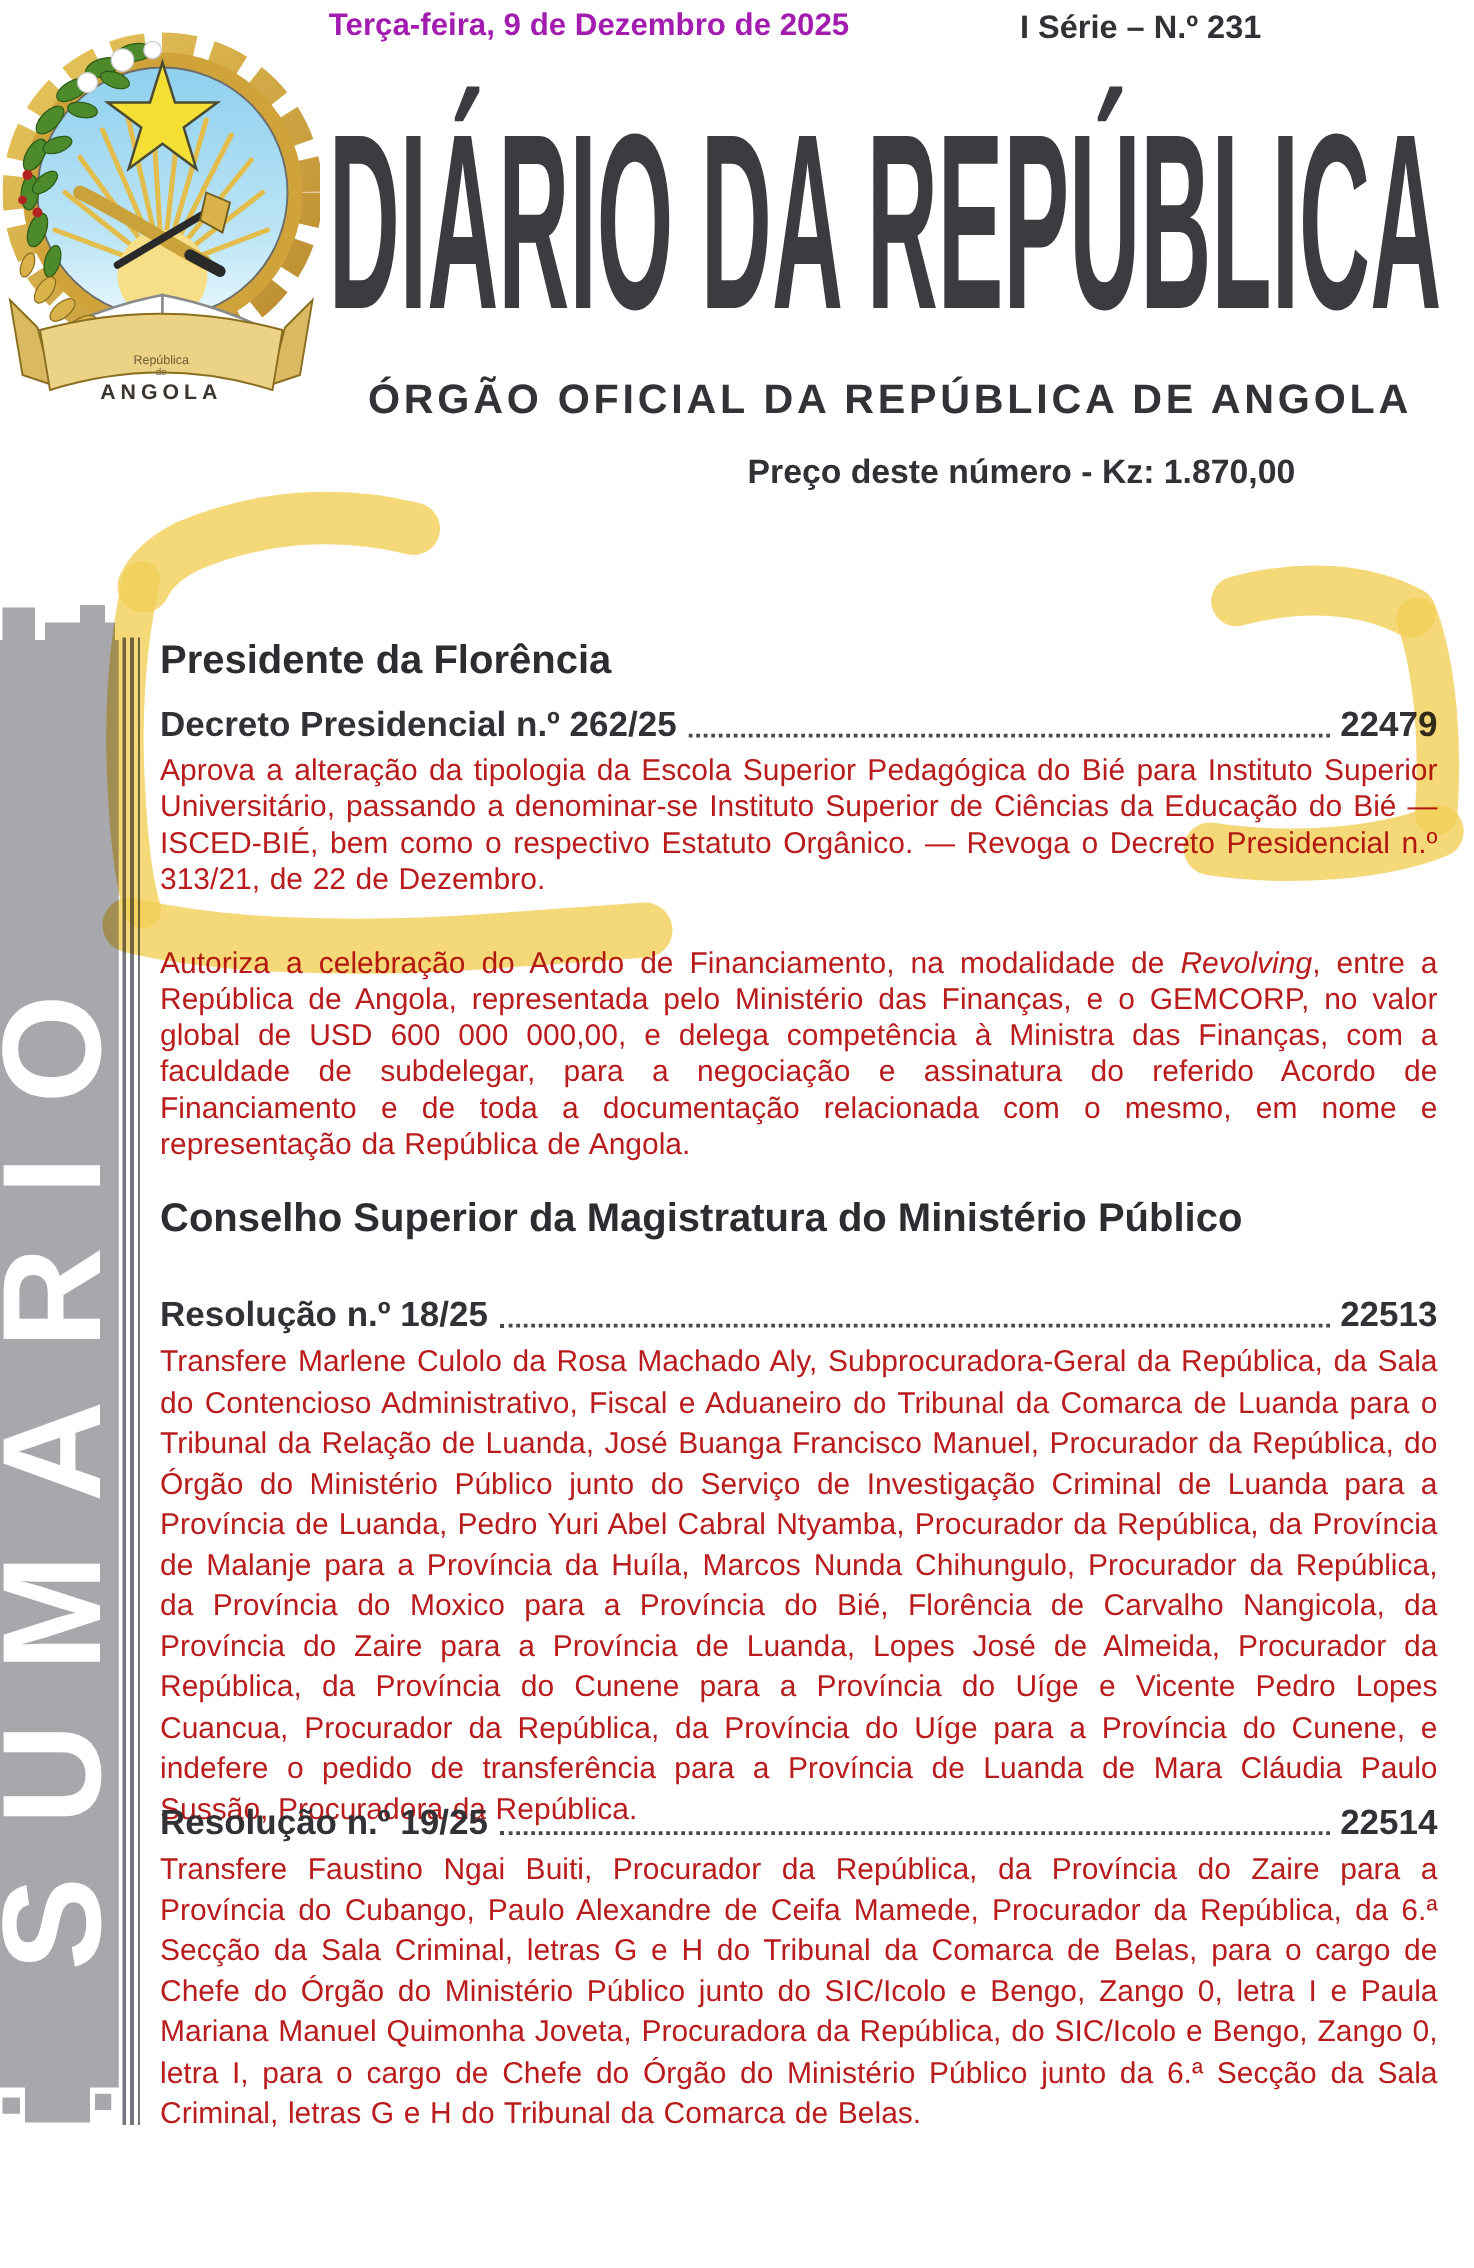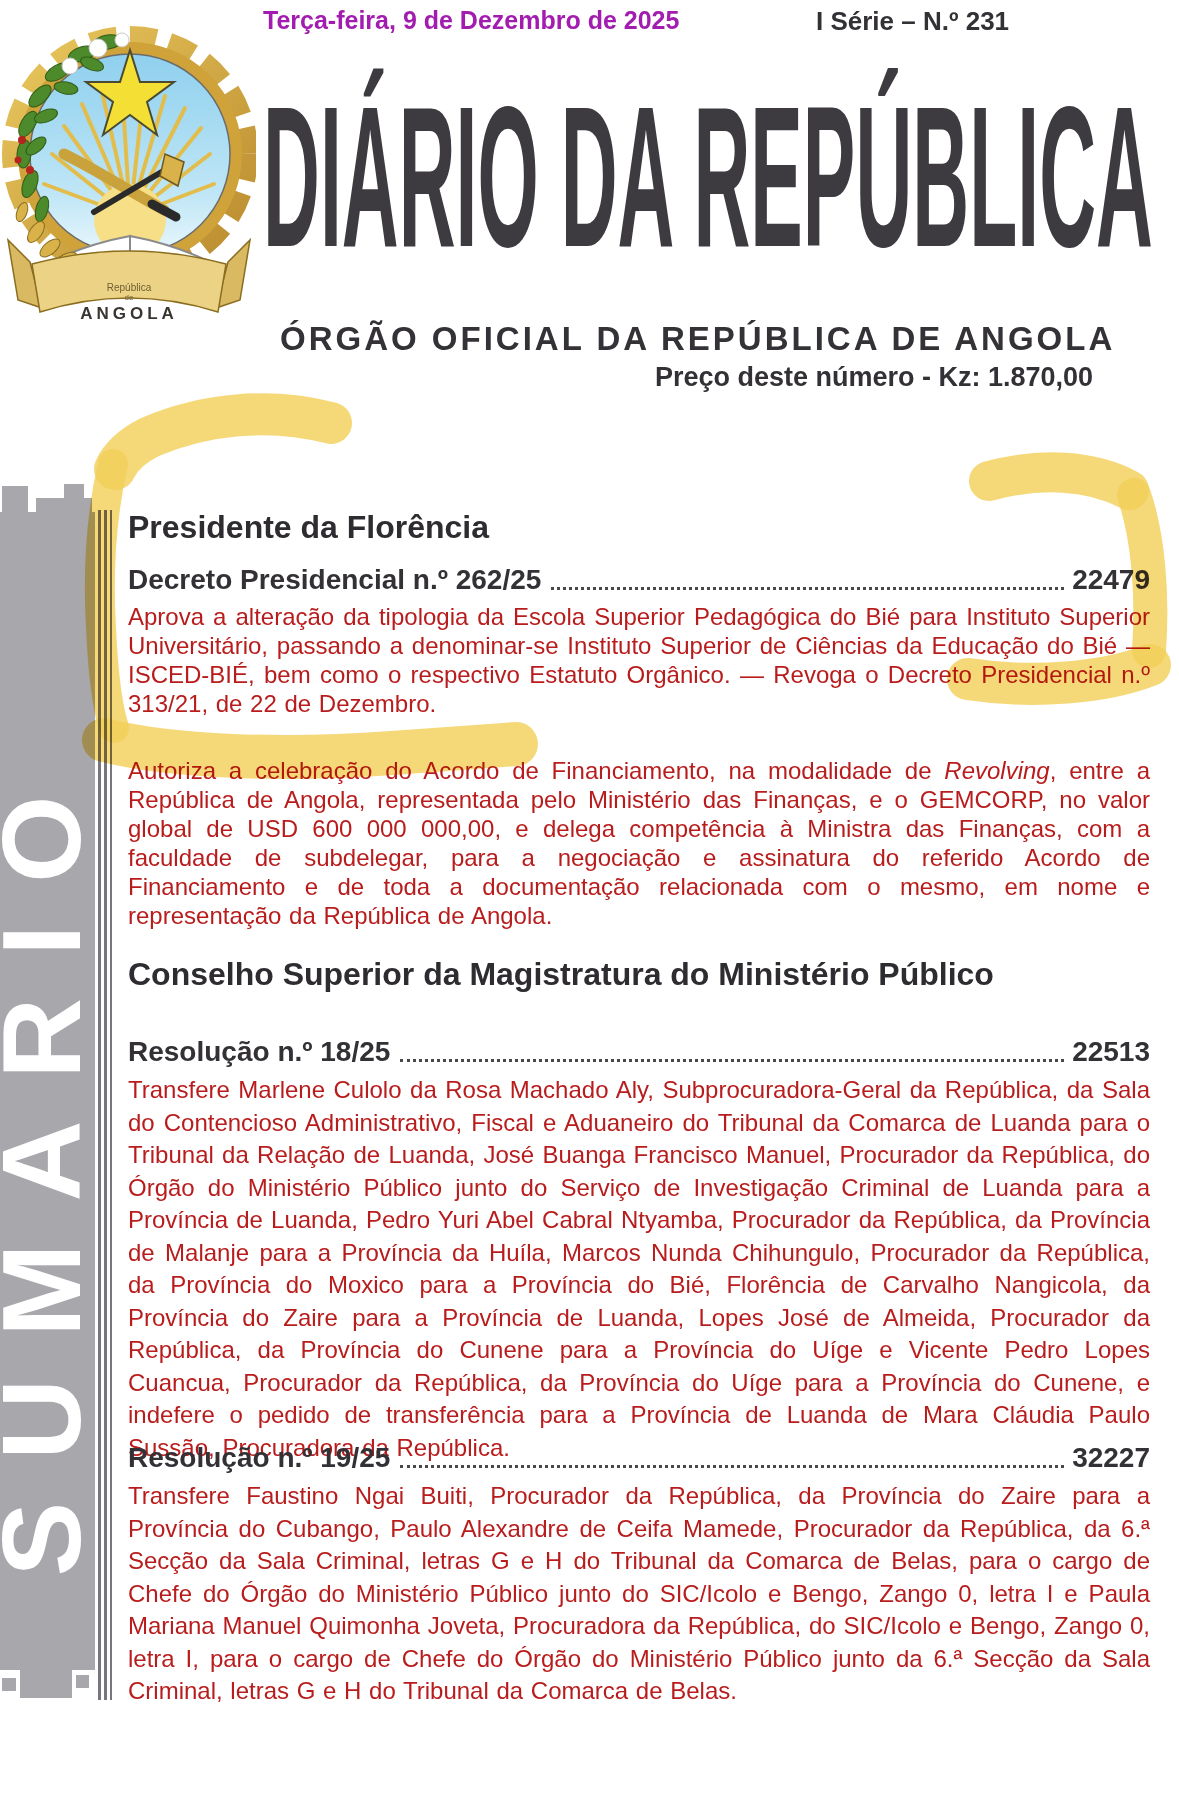--- a/index.html
+++ b/index.html
@@ -5,23 +5,23 @@
   html,body{margin:0;padding:0;}
   body{
     width:1179px;height:1814px;position:relative;overflow:hidden;
     background:#ffffff;color:#3e3c40;
     font-family:"Liberation Sans",sans-serif;
   }
   
   .date{position:absolute;left:263px;top:6px;font-size:25px;font-weight:bold;color:#a21caf;}
   .issue{position:absolute;left:816px;top:6px;font-size:26px;font-weight:bold;color:#333136;}
   .big-title-svg{position:absolute;left:261px;top:54px;}
-  .subtitle{position:absolute;left:280px;top:300px;width:892px;text-align:left;
-    font-size:33px;font-weight:bold;letter-spacing:3px;color:#343236;margin-top:20px;}
-  .price{position:absolute;left:598px;top:362px;width:552px;text-align:center;
+  .subtitle{position:absolute;left:266px;top:300px;width:892px;text-align:center;
+    font-size:33px;font-weight:bold;letter-spacing:3px;color:#343236;}
+  .price{position:absolute;left:598px;top:362px;width:552px;text-align:left;
     font-size:27px;font-weight:bold;color:#333136;}
   .emblem{position:absolute;left:2px;top:4px;}
 
   
   .bar{position:absolute;left:0;top:512px;width:95px;height:1158px;background:#a8a7ac;}
   .bar-block{position:absolute;background:#a8a7ac;}
   .vlines{position:absolute;left:98px;top:510px;width:18px;height:1190px;
     background:
       linear-gradient(90deg,#77757d 0 3px,transparent 3px 6px,#77757d 6px 9px,transparent 9px 12px,#77757d 12px 14px,transparent 14px);}
   .sumario-text{
@@ -190,21 +190,21 @@
     <span class="dots"></span>
     <span class="page-num">22513</span>
   </div>
   <div class="desc">Transfere Marlene Culolo da Rosa Machado Aly, Subprocuradora-Geral da República, da Sala do Contencioso Administrativo, Fiscal e Aduaneiro do Tribunal da Comarca de Luanda para o Tribunal da Relação de Luanda, José Buanga Francisco Manuel, Procurador da República, do Órgão do Ministério Público junto do Serviço de Investigação Criminal de Luanda para a Província de Luanda, Pedro Yuri Abel Cabral Ntyamba, Procurador da República, da Província de Malanje para a Província da Huíla, Marcos Nunda Chihungulo, Procurador da República, da Província do Moxico para a Província do Bié, Florência de Carvalho Nangicola, da Província do Zaire para a Província de Luanda, Lopes José de Almeida, Procurador da República, da Província do Cunene para a Província do Uíge e Vicente Pedro Lopes Cuancua, Procurador da República, da Província do Uíge para a Província do Cunene, e indefere o pedido de transferência para a Província de Luanda de Mara Cláudia Paulo Sussão, Procuradora da República.</div>
 </div>
 
 <div class="content-item lh-l" style="top:1442px;">
   <div class="entry-head">
     <span class="entry-title">Resolução n.º 19/25</span>
     <span class="dots"></span>
-    <span class="page-num">32227</span>
+    <span class="page-num">22514</span>
   </div>
   <div class="desc">Transfere Faustino Ngai Buiti, Procurador da República, da Província do Zaire para a Província do Cubango, Paulo Alexandre de Ceifa Mamede, Procurador da República, da 6.ª Secção da Sala Criminal, letras G e H do Tribunal da Comarca de Belas, para o cargo de Chefe do Órgão do Ministério Público junto do SIC/Icolo e Bengo, Zango 0, letra I e Paula Mariana Manuel Quimonha Joveta, Procuradora da República, do SIC/Icolo e Bengo, Zango 0, letra I, para o cargo de Chefe do Órgão do Ministério Público junto da 6.ª Secção da Sala Criminal, letras G e H do Tribunal da Comarca de Belas.</div>
 </div>
 
 <svg class="marks" width="1179" height="1814" viewBox="0 0 1179 1814">
   <g fill="none" stroke="#f3cf5a" stroke-opacity="0.82" stroke-linecap="round" stroke-linejoin="round">
 
     <path d="M331 423 C 268 407 204 414 150 437 C 132 446 121 456 115 469" stroke-width="42"></path>
     <path d="M113 464 C 101 516 98 576 101 628 C 103 672 107 706 114 728" stroke-width="30"></path>
     <path d="M104 740 C 172 757 282 761 392 753 L 516 744" stroke-width="44"></path>

